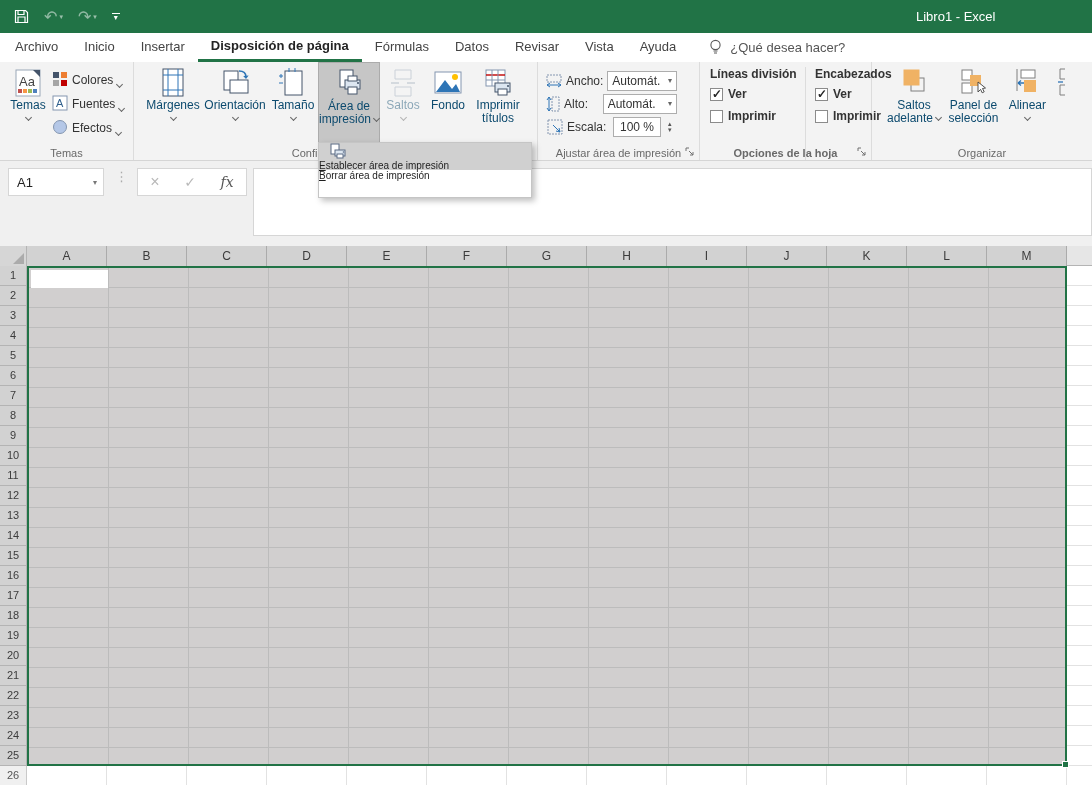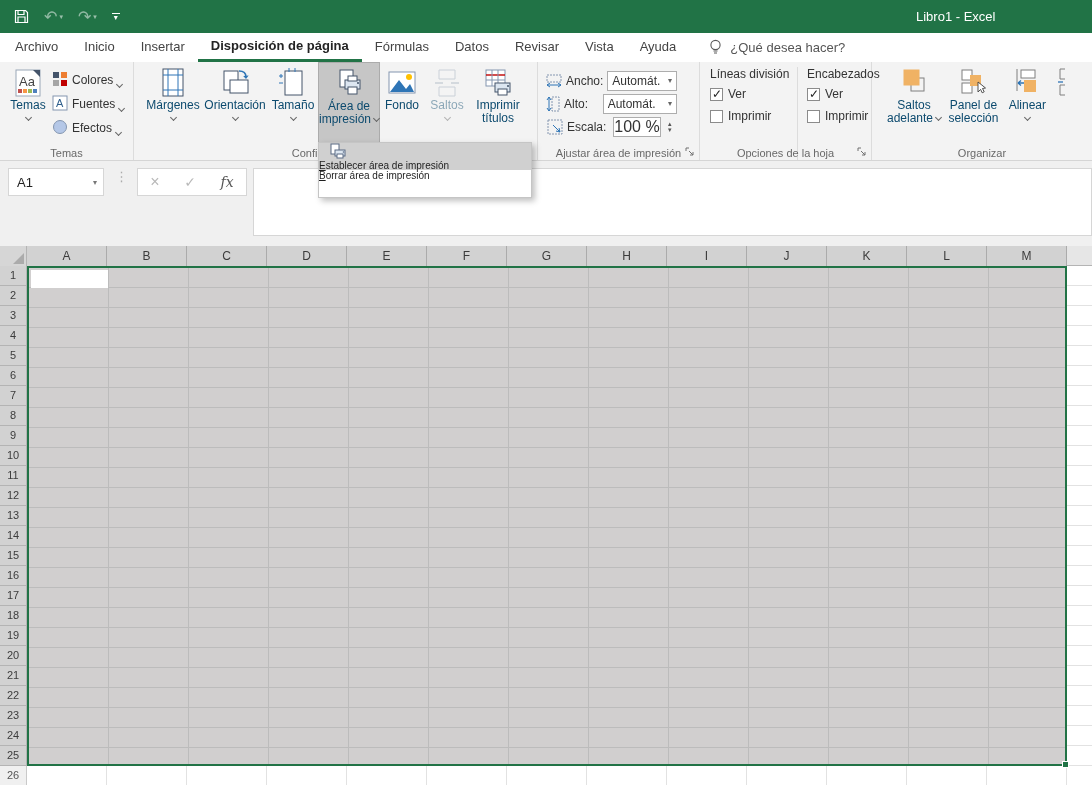--- a/index.html
+++ b/index.html
@@ -54,27 +54,27 @@
   .g-config .bigrow { padding-left:10px; }
 
   
   .g-ajustar { width:162px; padding:7px 22px 0 8px; }
   .ajrow { display:flex; align-items:center; height:23px; gap:4px; font-size:12px; color:#333; }
   .ajrow .ic { width:17px; display:flex; justify-content:center; }
   .ajrow .lb { width:42px; }
   .selbox { width:88px; height:20px; background:#fff; border:1px solid #adadad;
             font-size:12px; color:#333; display:flex; align-items:center; padding:0 4px; position:relative; }
   .selbox .caret { position:absolute; right:4px; font-size:8px; color:#666; }
-  .spinval { width:48px; height:20px; background:#fff; border:1px solid #adadad; font-size:16px;
+  .spinval { width:48px; height:20px; background:#fff; border:1px solid #adadad; font-size:12px;
              display:flex; align-items:center; justify-content:center; }
   .spinner { display:flex; flex-direction:column; margin-left:3px; }
   .spinner span { font-size:7px; color:#555; line-height:6px; text-align:center; }
 
   
-  .g-opc { width:172px; padding:5px 4px 0 10px; display:flex; gap:8px; }
+  .g-opc { width:172px; padding:5px 4px 0 10px; display:flex; gap:16px;font-weight:bold; }
   .opc-col { width:79px; }
   .opc-col + .opc-col { border-left:1px solid #dcdcdc; padding-left:9px; width:88px; }
   .opc-title { font-size:12px; color:#333; margin-bottom:6px; white-space:nowrap; }
   .cbrow { display:flex; align-items:center; gap:5px; font-size:12px; color:#333; margin-bottom:8px; }
   .cb { width:13px; height:13px; background:#fff; border:1px solid #8b8b8b; position:relative; flex:0 0 auto; }
   .cb.checked::after { content:"\2713"; position:absolute; left:1px; top:-2px; font-size:12px; color:#262626; }
 
   
   .g-org { min-width:220px; }
   .g-org .bigrow { padding-left:12px; }
@@ -281,39 +281,39 @@
                 <rect x="15" y="19" width="9" height="7" fill="#fff" stroke="#44546a"></rect>
                 <circle cx="25" cy="15" r="1" fill="#44546a"></circle>
               </svg>
           </span>
           <span class="lbl">Área de</span>
           <span class="lbl" style="display:flex;align-items:center;gap:3px;">
             <span>impresión</span>
             <span class="chev" style="margin-top:-2px"></span>
           </span>
         </div>
+        <div class="bigbtn disabled" style="width:46px">
+          <span class="icon32">
+            <svg width="32" height="32" viewBox="0 0 32 32">
+                <path d="M8 3 h16 v9 h-16 z M8 20 h16 v9 h-16 z" fill="#f6f6f6" stroke="#9aa7b8"></path>
+                <path d="M4 16 h8 M20 16 h8" stroke="#9aa7b8" stroke-width="1.4"></path>
+              </svg>
+          </span>
+          <span class="lbl">Saltos</span>
+          <span class="chev"></span>
+        </div>
         <div class="bigbtn" style="width:44px">
           <span class="icon32">
             <svg width="32" height="32" viewBox="0 0 32 32">
                 <rect x="3" y="5" width="26" height="21" fill="#fff" stroke="#8496b0"></rect>
                 <circle cx="23" cy="10" r="3" fill="#ffc000"></circle>
                 <path d="M4 25 l9-12 7 9 4-5 4 8 z" fill="#2e75b6"></path>
               </svg>
           </span>
           <span class="lbl">Fondo</span>
-        </div>
-        <div class="bigbtn disabled" style="width:46px">
-          <span class="icon32">
-            <svg width="32" height="32" viewBox="0 0 32 32">
-                <path d="M8 3 h16 v9 h-16 z M8 20 h16 v9 h-16 z" fill="#f6f6f6" stroke="#9aa7b8"></path>
-                <path d="M4 16 h8 M20 16 h8" stroke="#9aa7b8" stroke-width="1.4"></path>
-              </svg>
-          </span>
-          <span class="lbl">Saltos</span>
-          <span class="chev"></span>
         </div>
         <div class="bigbtn" style="width:56px">
           <span class="icon32">
             <svg width="32" height="32" viewBox="0 0 32 32">
                 <rect x="4" y="3" width="19" height="16" fill="#fff" stroke="#8496b0"></rect>
                 <path d="M4 8 h19" stroke="#c00000" stroke-width="1.4"></path>
                 <path d="M4 13 h19 M10 3 v16 M16 3 v16" stroke="#8496b0"></path>
                 <rect x="13" y="16" width="15" height="9" fill="#dce6f1" stroke="#44546a"></rect>
                 <rect x="16" y="22" width="9" height="6" fill="#fff" stroke="#44546a"></rect>
                 <circle cx="26" cy="19" r="1" fill="#44546a"></circle>

